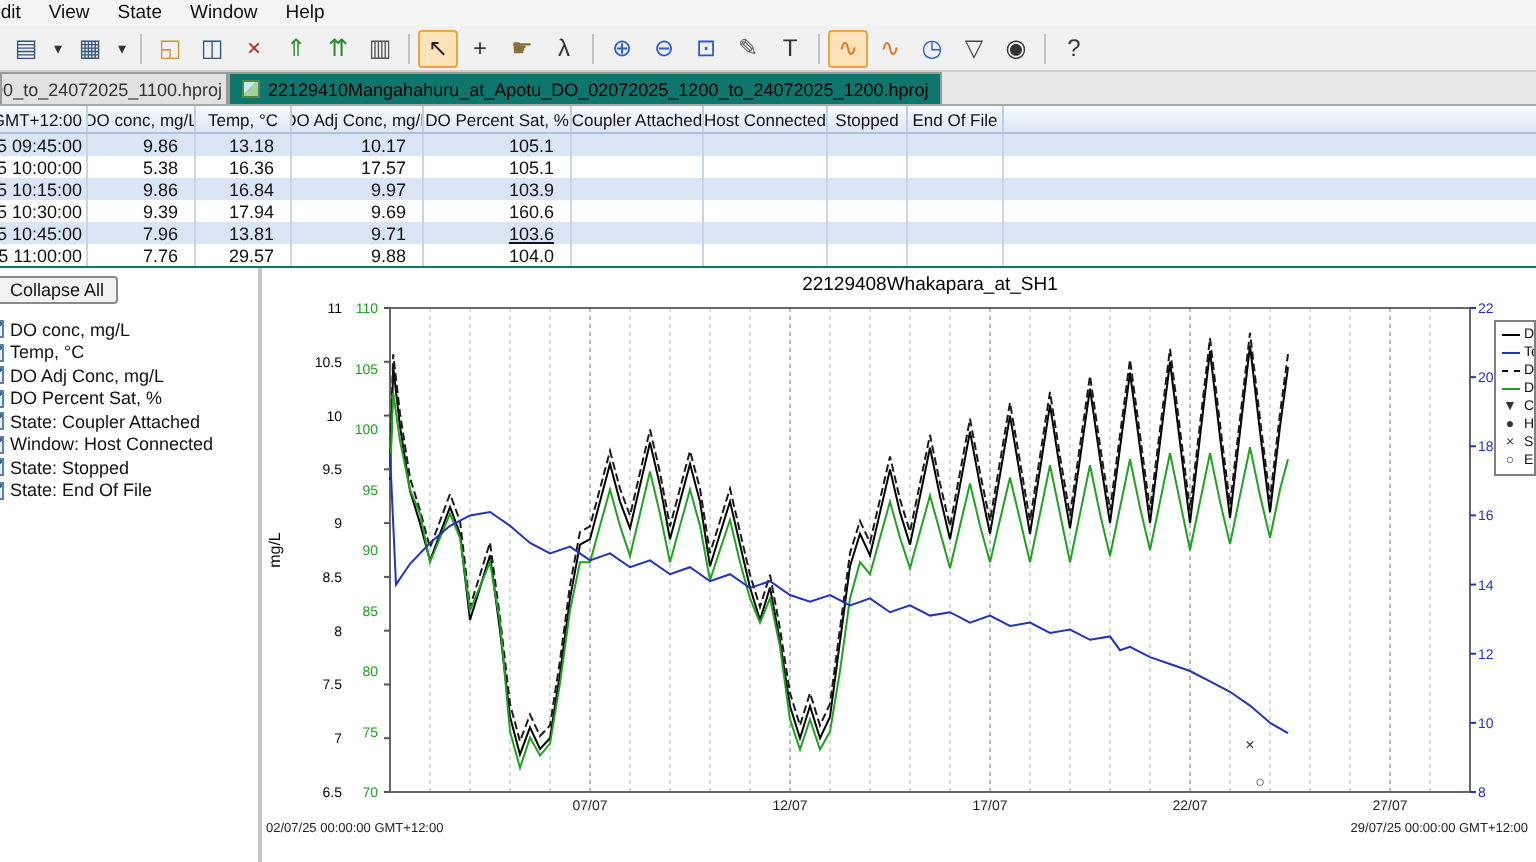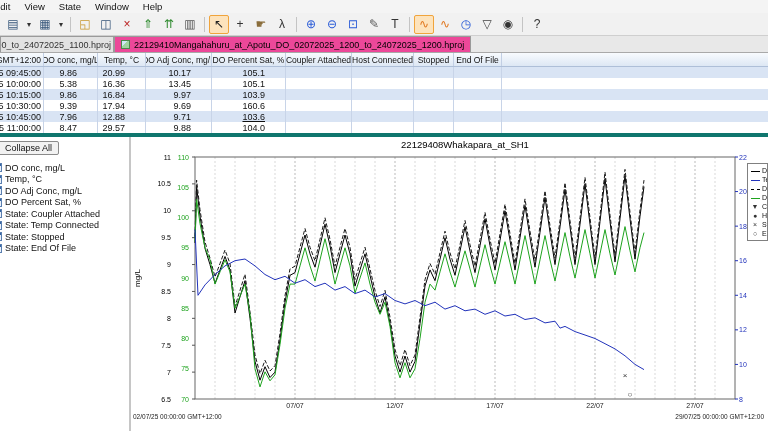--- a/index.html
+++ b/index.html
@@ -14,38 +14,38 @@
   
   .toolbar{height:23px;background:#f1f1f1;border-bottom:1px solid #cfcfcf;display:flex;align-items:center;padding:1px 3px;gap:1px;flex:none}
   .tb-btn{width:20px;height:19px;display:flex;align-items:center;justify-content:center;font-size:12px;border:1px solid transparent;border-radius:2px}
   .tb-btn.narrow{width:10px;font-size:8px}
   .tb-btn.selected{background:#fde3bc;border-color:#f0a43c}
   .tb-sep{width:1px;height:15px;background:#c4c4c4;margin:0 3px;flex:none}
 
   
   .tabbar{height:17px;background:#e8e8e8;border-bottom:1px solid #a9a9a9;display:flex;align-items:flex-end;flex:none}
   .tab{height:16px;display:flex;align-items:center;border:1px solid #9a9a9a;border-bottom:none;background:#e2e2e2;padding:0 6px;font-size:9px;color:#333;overflow:hidden;white-space:nowrap}
-  .tab.active{background:#ec4899;color:#000}
+  .tab.active{background:#0f766e;color:#000}
   .tab1{width:114px;flex:none;justify-content:flex-end;padding:0 2px}
   .tab-label{white-space:nowrap;flex:none}
   .tab-icon{width:9px;height:9px;margin-right:4px;flex:none;border:1px solid #4a8a4a;background:linear-gradient(135deg,#cfe7f5 40%,#9fd49f 40%)}
 
   
   .dtable{flex:none;font-size:9px}
   .thead{display:flex;height:14px;background:linear-gradient(#f8fbfe,#dde7f4);border-bottom:1px solid #aebfd8}
   .th{display:flex;align-items:center;justify-content:center;border-right:1px solid #c2cfe4;overflow:hidden;white-space:nowrap;font-size:8.5px;flex:none}
   .th.time{justify-content:flex-end;padding-right:2px}
   .th.fill,.td.fill{flex:1;border-right:none}
   .tr{display:flex;height:11px;background:#fff}
   .tr.alt{background:#d9e4f4}
-  .td{display:flex;align-items:center;justify-content:flex-end;padding-right:20px;border-right:1px solid #c8d4e8;overflow:hidden;white-space:nowrap;flex:none}
+  .td{display:flex;align-items:center;justify-content:flex-end;padding-right:8px;border-right:1px solid #c8d4e8;overflow:hidden;white-space:nowrap;flex:none}
   .td.time{padding-right:2px}
 
   
-  .main{flex:1;display:flex;border-top:4px solid #0f766e;overflow:hidden}
+  .main{flex:1;display:flex;border-top:1px solid #0f766e;overflow:hidden}
   .sidebar{width:131px;flex:none;border-right:2px solid #c6c6c6;background:#fff;overflow:hidden;position:relative}
   .collapse-btn{display:inline-block;margin:4px 0 0 -2px;border:1px solid #8a8a8a;background:#f2f2f2;padding:1px 6px;font-size:9px;border-radius:2px}
   .side-list{margin-top:7px;margin-left:-7px}
   .side-item{display:flex;align-items:center;height:11.5px;gap:3px;white-space:nowrap;font-size:9px}
   .side-icon{width:9px;height:9px;flex:none;border:1px solid #5a7fb0;background:linear-gradient(135deg,#eaf1fb 45%,#3465a4 45%,#3465a4 58%,#eaf1fb 58%)}
 
   .chartpanel{flex:1;position:relative;background:#fff;overflow:hidden}
   .chartpanel svg{position:absolute;left:0;top:0}
   svg text{font-family:"Liberation Sans",sans-serif}
 
@@ -124,34 +124,34 @@
         <div class="th" style="width: 66px;">Coupler Attached</div>
         <div class="th" style="width: 62px;">Host Connected</div>
         <div class="th" style="width: 40px;">Stopped</div>
         <div class="th" style="width: 48px;">End Of File</div>
         <div class="th fill"></div>
       </div>
     <div id="tbody">
         <div class="tr alt">
           <div class="td time" style="width: 44px;">24/07/25 09:45:00</div>
           <div class="td" style="width: 54px;">9.86</div>
-          <div class="td" style="width: 48px;">20.99</div>
+          <div class="td" style="width: 48px;">13.18</div>
           <div class="td" style="width: 66px;">10.17</div>
           <div class="td" style="width: 74px;">105.1</div>
           <div class="td" style="width: 66px;"></div>
           <div class="td" style="width: 62px;"></div>
           <div class="td" style="width: 40px;"></div>
           <div class="td" style="width: 48px;"></div>
           <div class="td fill"></div>
         </div>
         <div class="tr">
           <div class="td time" style="width: 44px;">24/07/25 10:00:00</div>
           <div class="td" style="width: 54px;">5.38</div>
           <div class="td" style="width: 48px;">16.36</div>
-          <div class="td" style="width: 66px;">13.45</div>
+          <div class="td" style="width: 66px;">17.57</div>
           <div class="td" style="width: 74px;">105.1</div>
           <div class="td" style="width: 66px;"></div>
           <div class="td" style="width: 62px;"></div>
           <div class="td" style="width: 40px;"></div>
           <div class="td" style="width: 48px;"></div>
           <div class="td fill"></div>
         </div>
         <div class="tr alt">
           <div class="td time" style="width: 44px;">24/07/25 10:15:00</div>
           <div class="td" style="width: 54px;">9.86</div>
@@ -172,32 +172,32 @@
           <div class="td" style="width: 74px;">160.6</div>
           <div class="td" style="width: 66px;"></div>
           <div class="td" style="width: 62px;"></div>
           <div class="td" style="width: 40px;"></div>
           <div class="td" style="width: 48px;"></div>
           <div class="td fill"></div>
         </div>
         <div class="tr alt">
           <div class="td time" style="width: 44px;">24/07/25 10:45:00</div>
           <div class="td" style="width: 54px;">7.96</div>
-          <div class="td" style="width: 48px;">12.88</div>
+          <div class="td" style="width: 48px;">13.81</div>
           <div class="td" style="width: 66px;">9.71</div>
           <div class="td" style="width: 74px; text-decoration: underline;">103.6</div>
           <div class="td" style="width: 66px;"></div>
           <div class="td" style="width: 62px;"></div>
           <div class="td" style="width: 40px;"></div>
           <div class="td" style="width: 48px;"></div>
           <div class="td fill"></div>
         </div>
         <div class="tr">
           <div class="td time" style="width: 44px;">24/07/25 11:00:00</div>
-          <div class="td" style="width: 54px;">8.47</div>
+          <div class="td" style="width: 54px;">7.76</div>
           <div class="td" style="width: 48px;">29.57</div>
           <div class="td" style="width: 66px;">9.88</div>
           <div class="td" style="width: 74px;">104.0</div>
           <div class="td" style="width: 66px;"></div>
           <div class="td" style="width: 62px;"></div>
           <div class="td" style="width: 40px;"></div>
           <div class="td" style="width: 48px;"></div>
           <div class="td fill"></div>
         </div>
       </div>
@@ -222,21 +222,21 @@
           <div class="side-item">
             <span class="side-icon"></span>
             <span>DO Percent Sat, %</span>
           </div>
           <div class="side-item">
             <span class="side-icon"></span>
             <span>State: Coupler Attached</span>
           </div>
           <div class="side-item">
             <span class="side-icon"></span>
-            <span>State: Temp Connected</span>
+            <span>Window: Host Connected</span>
           </div>
           <div class="side-item">
             <span class="side-icon"></span>
             <span>State: Stopped</span>
           </div>
           <div class="side-item">
             <span class="side-icon"></span>
             <span>State: End Of File</span>
           </div>
         </div>

